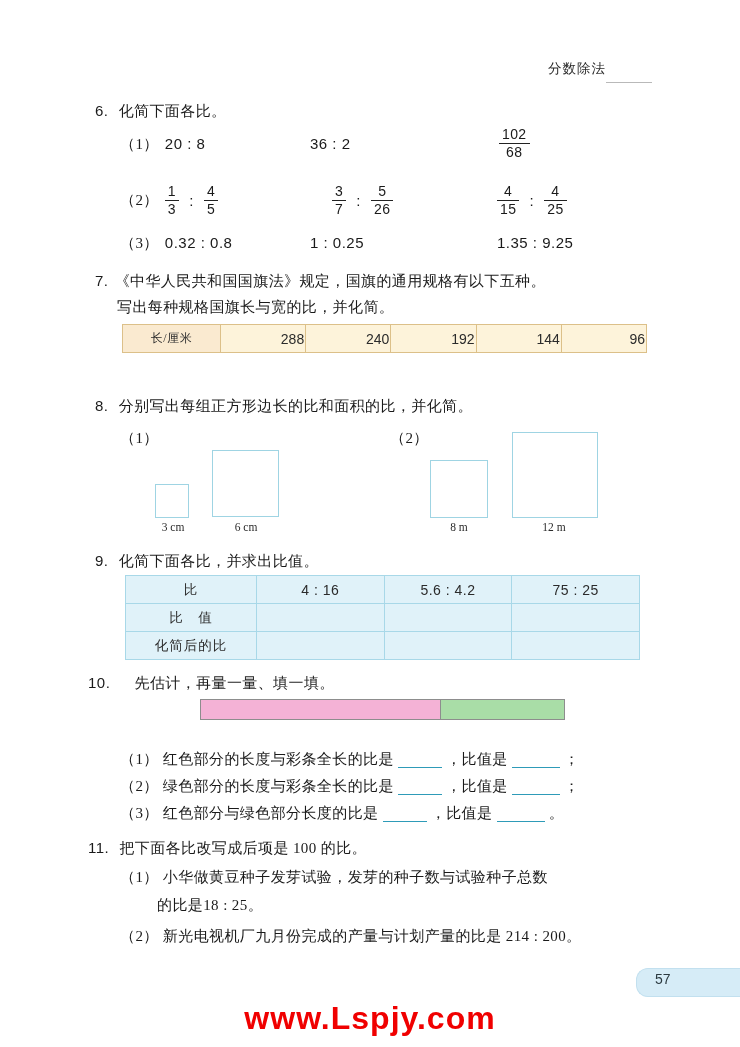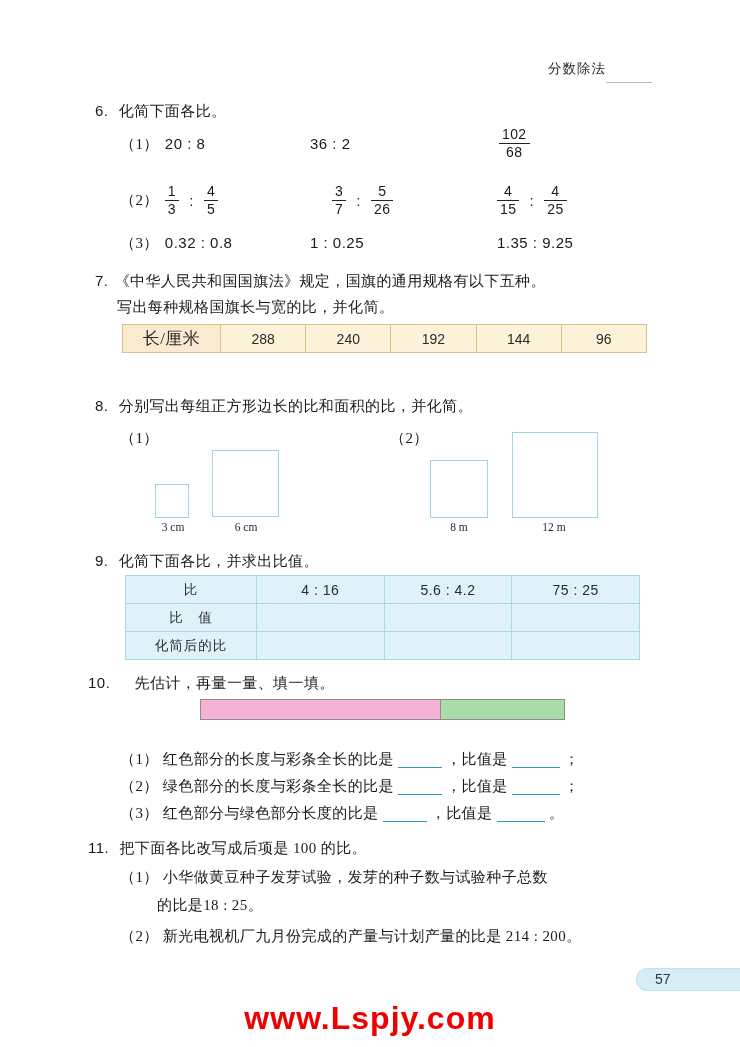--- a/index.html
+++ b/index.html
@@ -92,31 +92,32 @@
     width: 525px;
     border-collapse: collapse;
     table-layout: fixed;
   }
   .flag-table td {
     border: 1px solid #dcc089;
     background: #fdf3da;
     height: 25px;
     text-align: center;
     vertical-align: middle;
-    font-size: 17px;
+    font-size: 12px;
     color: #2b2b2b;
   }
   .flag-table td.head {
     background: #faead0;
     font-family: "Liberation Serif", serif;
     letter-spacing: 0.5px;
   }
   .flag-table td.val {
     font-family: "Liberation Sans", sans-serif;
     font-size: 14px;
+    text-align: right;
   }
 
   
   .ratio-table {
     position: absolute;
     left: 125px;
     top: 575px;
     width: 515px;
     border-collapse: collapse;
     table-layout: fixed;
@@ -190,21 +191,21 @@
   }
   .blank.w1 { width: 44px; }
   .blank.w2 { width: 48px; }
 
   
   .page-pill {
     position: absolute;
     right: 0;
     top: 968px;
     width: 104px;
-    height: 23px;
+    height: 29px;
     background: #d6ecf7;
     border-radius: 12px 0 0 12px;
     border: 1px solid #c2e0ef;
     border-right: none;
     box-sizing: border-box;
   }
   .page-pill span {
     position: absolute;
     left: 18px;
     top: 2px;

